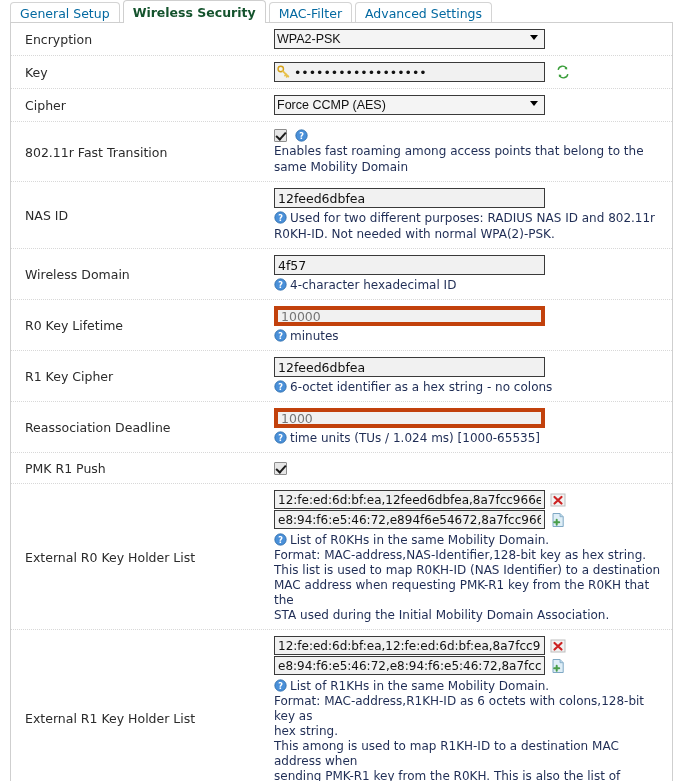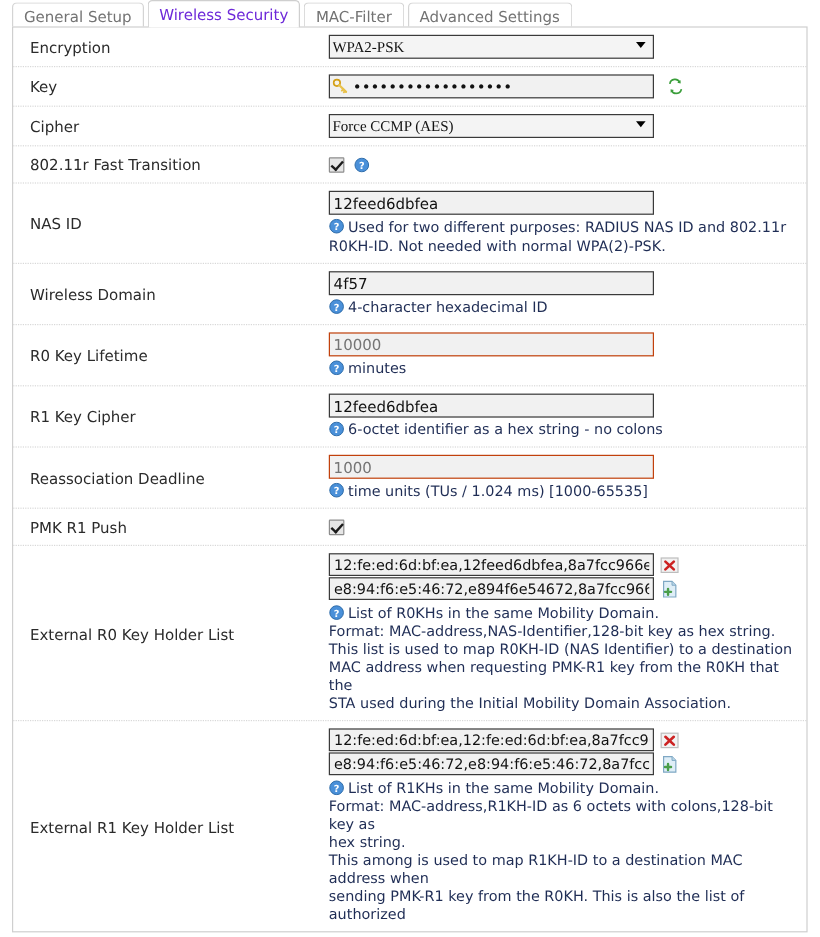--- a/index.html
+++ b/index.html
@@ -29,28 +29,28 @@
     display: inline-block;
     font-size: 12.5px;
     line-height: 20px;
     height: 21px;
     padding: 1px 9px 0 9px;
     margin-right: 3px;
     border: 1px solid #d4d4d4;
     border-bottom: none;
     border-radius: 4px 4px 0 0;
     background: #ffffff;
-    color: #737373;
+    color: #0369a1;
     vertical-align: bottom;
     box-sizing: border-box;
     cursor: pointer;
   }
   .tab.active {
-    color: #6d28d9;
-    font-weight: normal;
+    color: #14532d;
+    font-weight: bold;
     border-color: #cfcfcf;
     height: 23px;
     line-height: 22px;
     position: relative;
     z-index: 3;
     background: #ffffff;
   }
 
   
   .panel {
@@ -86,21 +86,21 @@
   .rfield {
     flex: 1 1 auto;
     padding-right: 8px;
     min-width: 0;
   }
 
   
   select.ctl {
     width: 271px;
     height: 20px;
-    font-family: Liberation Serif, serif;
+    font-family: Liberation Sans, sans-serif;
     font-size: 12.5px;
     border: 1px solid #3a3a3a;
     background: #f4f4f4;
     color: #111;
     padding: 1px 2px;
     box-sizing: border-box;
     -webkit-appearance: none;
     appearance: none;
     border-radius: 0;
   }
@@ -121,21 +121,21 @@
     font-family: "DejaVu Sans", sans-serif;
     font-size: 12.5px;
     border: 1px solid #3a3a3a;
     background: #f1f1f1;
     color: #111;
     padding: 1px 3px;
     box-sizing: border-box;
     border-radius: 0;
   }
   input.ctl.placeholderish {
-    border: 1px solid #c2410c;
+    border: 4px solid #c2410c;
     color: #9a9a9a;
   }
   input.ctl.listitem {
     width: 271px;
     height: 19px;
     margin-bottom: 1px;
     font-size: 12px;
   }
 
   .keywrap {
@@ -275,21 +275,21 @@
     </div>
   </div>
 
   <div class="row">
     <div class="rlabel">802.11r Fast Transition</div>
     <div class="rfield">
       <input type="checkbox" class="chk" checked="" style="">
       <svg class="help-icon" viewBox="0 0 16 16">
         <circle cx="8" cy="8" r="7" fill="#4a90d9" stroke="#2b6aa8" stroke-width="1"></circle>
         <text x="8" y="12" font-size="10" font-family="DejaVu Sans, sans-serif" fill="#ffffff" text-anchor="middle" font-weight="bold">?</text>
-      </svg>
+      </svg><span class="ft-help">Enables fast roaming among access points that belong to the same Mobility Domain</span>
     </div>
   </div>
 
   <div class="row">
     <div class="rlabel">NAS ID</div>
     <div class="rfield">
       <input class="ctl" type="text" value="12feed6dbfea" style="">
       <div class="helptext">
         <svg class="help-icon" viewBox="0 0 16 16">
           <circle cx="8" cy="8" r="7" fill="#4a90d9" stroke="#2b6aa8" stroke-width="1"></circle>

